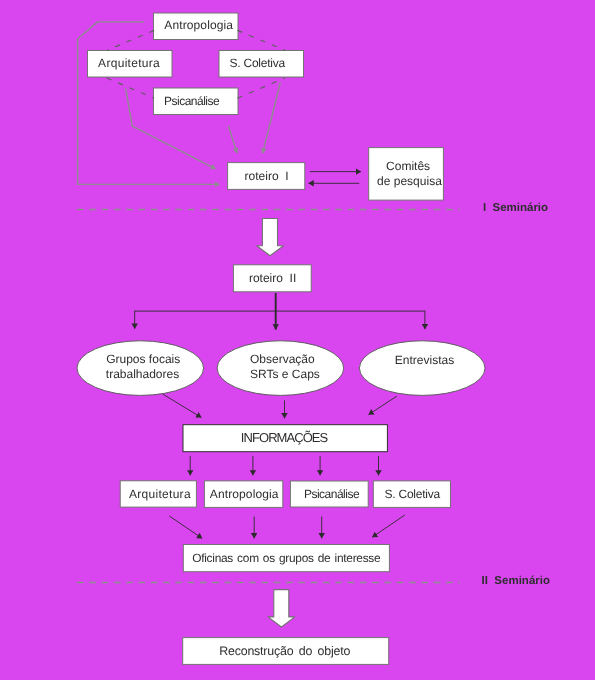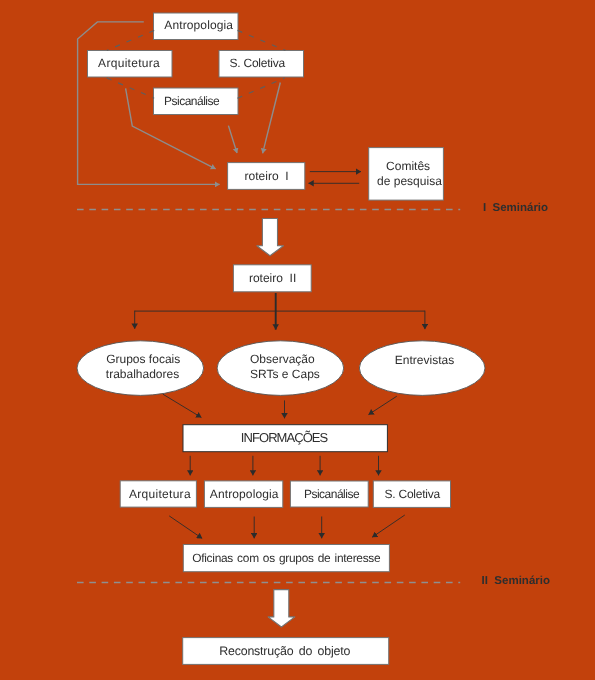--- a/index.html
+++ b/index.html
@@ -1,17 +1,17 @@
 <!DOCTYPE html>
 <html><head>
 <meta charset="utf-8">
 <style>
   html,body{margin:0;padding:0;background:#ffffff;}
   body{width:595px;height:680px;overflow:hidden;font-family:"Liberation Sans",sans-serif;}
-  #stage{position:relative;width:595px;height:680px;background:#c2410c;will-change:transform;transform:translateZ(0);}
+  #stage{position:relative;width:595px;height:680px;background:#d946ef;will-change:transform;transform:translateZ(0);}
   svg{display:block;shape-rendering:geometricPrecision;text-rendering:geometricPrecision;}
   text{-webkit-font-smoothing:antialiased;}
 </style>
 </head>
 <body>
 
 <div id="stage">
 <svg width="595" height="680" viewBox="0 0 595 680" xmlns="http://www.w3.org/2000/svg" font-family="Liberation Sans, sans-serif">
 
   <defs>

